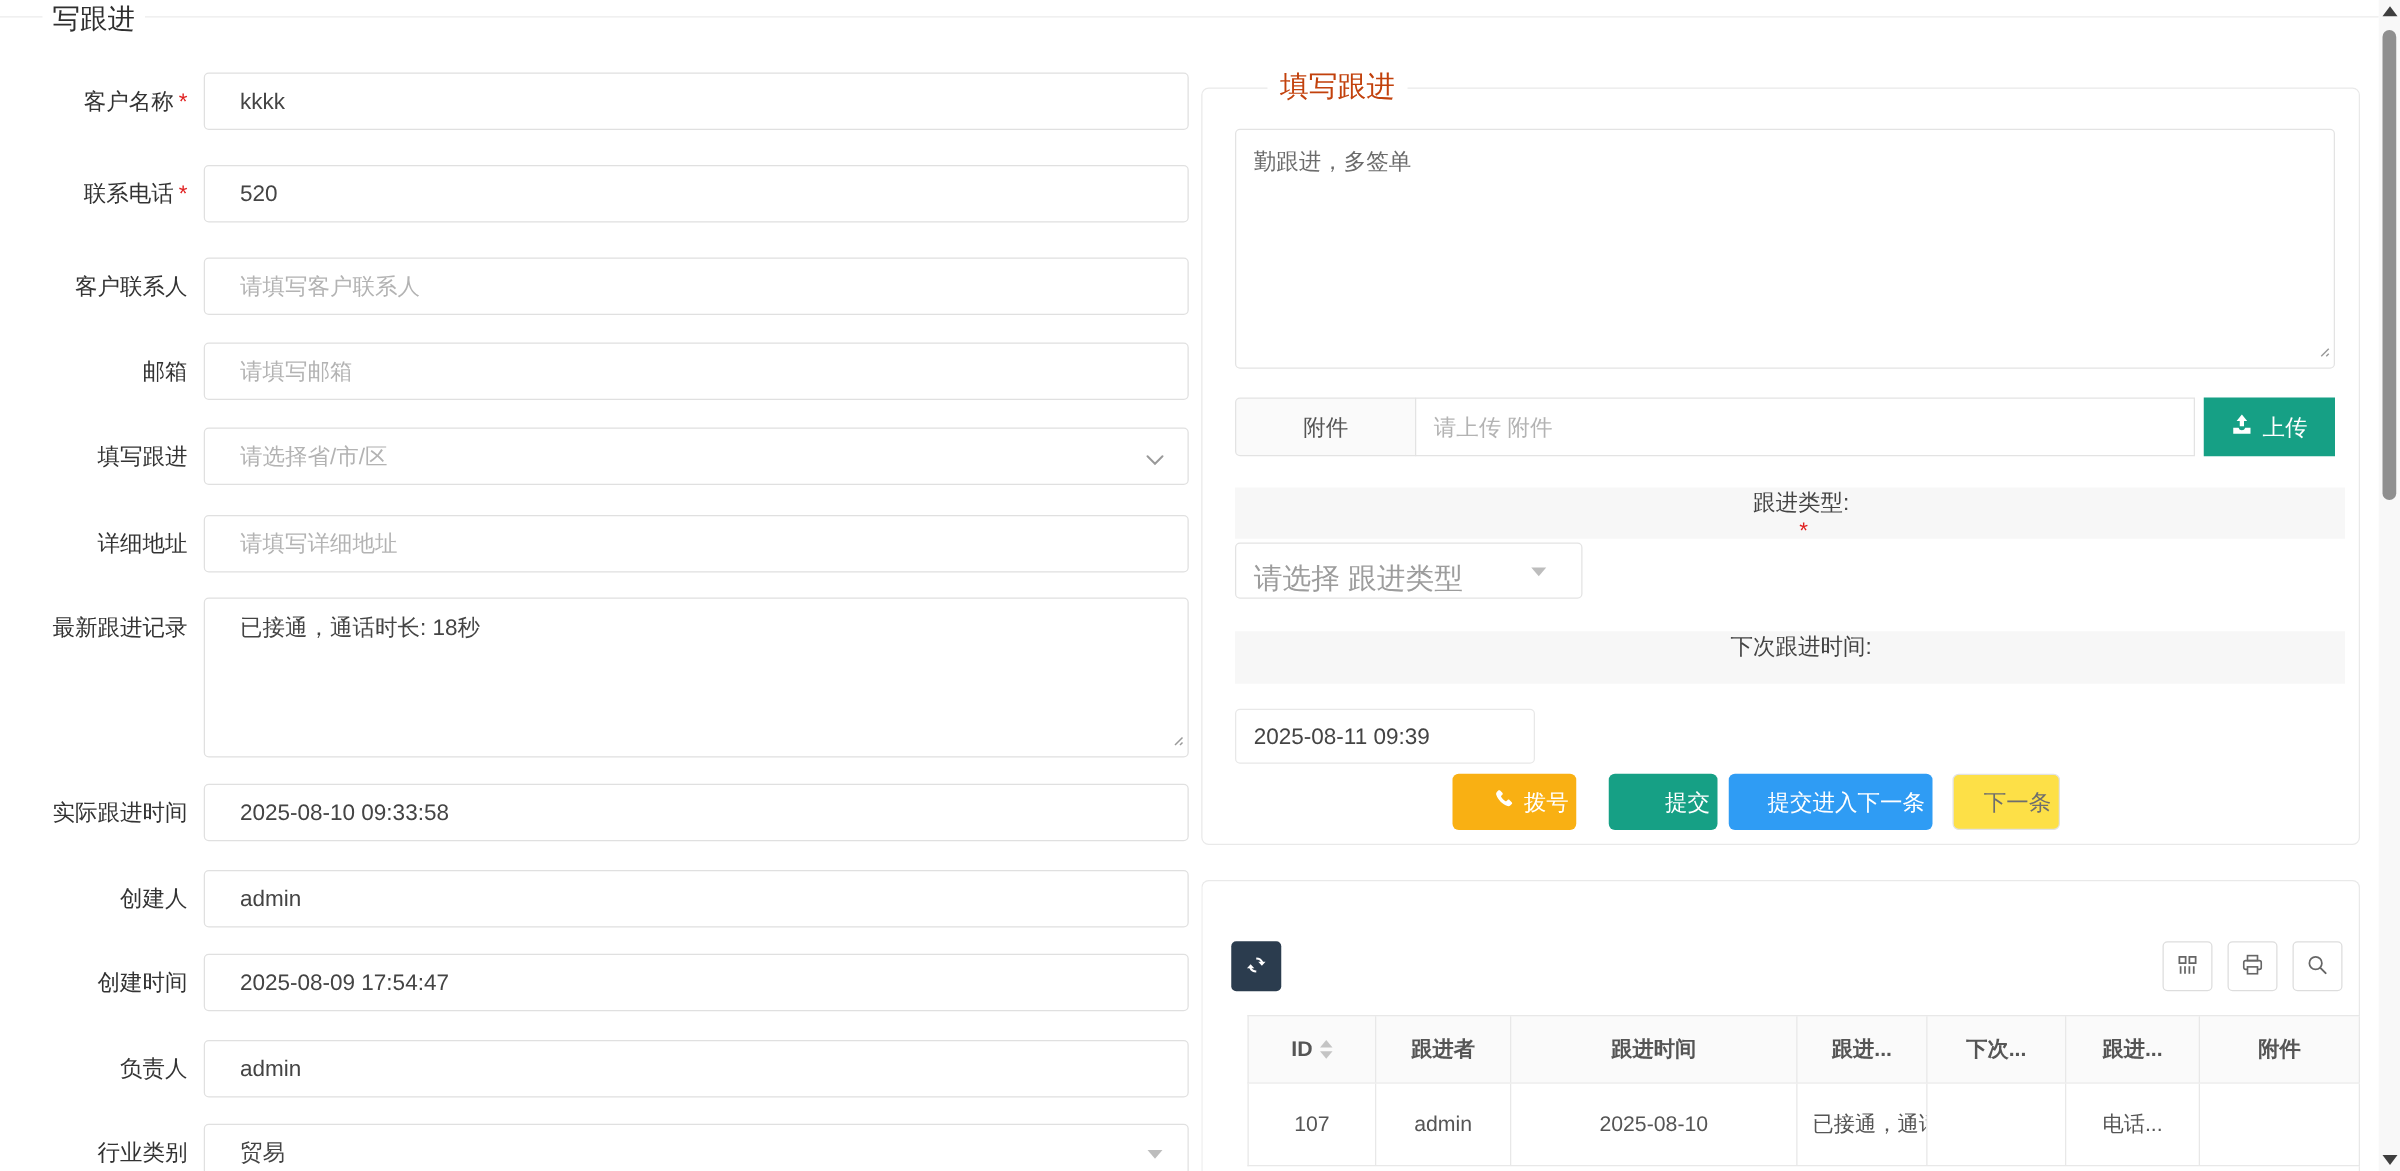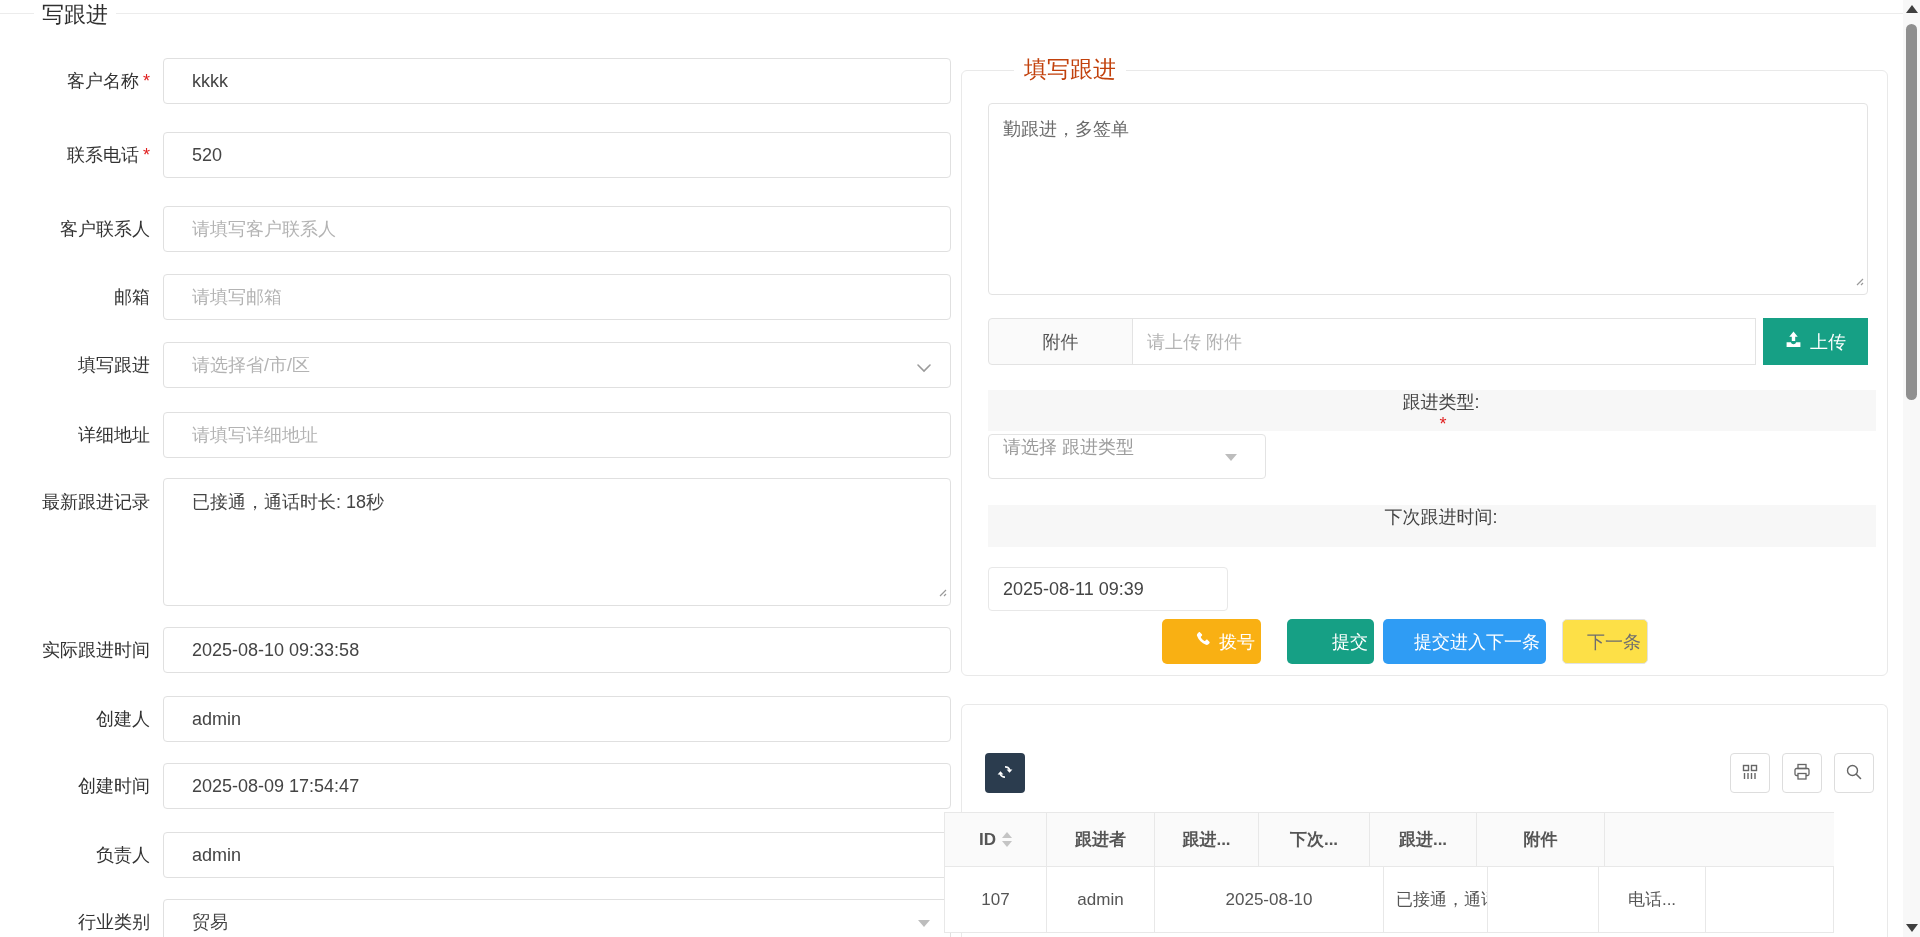--- a/index.html
+++ b/index.html
@@ -26,34 +26,34 @@
   
   .panel1{position:absolute;left:961px;top:70px;width:927px;height:606px;border:1px solid #e9e9e9;border-radius:6px;box-sizing:border-box;}
   .panellegend{position:absolute;left:1014px;top:54px;font-size:23px;color:#c2410c;background:#fff;padding:0 10px;z-index:2;}
   .rtextarea{position:absolute;left:988px;top:103px;width:880px;height:192px;background:#fff;border:1px solid #e3e3e3;border-radius:4px;box-sizing:border-box;padding:13px 14px;font-size:18px;color:#6b6b6b;}
   .attlabel{position:absolute;left:988px;top:318px;width:145px;height:47px;background:#fafafa;border:1px solid #e3e3e3;border-radius:4px 0 0 4px;box-sizing:border-box;display:flex;align-items:center;justify-content:center;font-size:18px;color:#555;}
   .attinput{position:absolute;left:1132px;top:318px;width:624px;height:47px;background:#fff;border:1px solid #e3e3e3;box-sizing:border-box;display:flex;align-items:center;padding:0 14px;font-size:18px;}
   .upbtn{position:absolute;left:1763px;top:318px;width:105px;height:47px;background:#16a085;border:none;border-radius:0;color:#fff;font-size:18px;display:flex;align-items:center;justify-content:center;gap:8px;cursor:pointer;}
   .graybar{position:absolute;left:988px;width:888px;background:#f7f7f7;display:flex;align-items:center;padding-left:18px;box-sizing:border-box;font-size:18px;color:#444;flex-direction:column;}
   .typebar{top:390px;height:41px;}
   .timebar{top:505px;height:42px;}
-  .typeselect{position:absolute;left:988px;top:434px;width:278px;height:45px;background:#fff;border:1px solid #e3e3e3;border-radius:4px;box-sizing:border-box;display:flex;align-items:flex-start;padding:0 14px;font-size:18px;color:#9c9c9c;}
+  .typeselect{position:absolute;left:988px;top:434px;width:278px;height:45px;background:#fff;border:1px solid #e3e3e3;border-radius:4px;box-sizing:border-box;display:flex;align-items:flex-end;padding:0 14px;font-size:23px;color:#9c9c9c;}
   .typeselect .caret{top:19px;right:28px;}
   .dateinput{position:absolute;left:988px;top:551px;width:240px;height:44px;background:#fff;border:1px solid #e8e8e8;border-radius:4px;box-sizing:border-box;display:flex;align-items:center;padding:0 14px;font-size:18px;color:#444;margin-top:16px;}
   .btn{position:absolute;top:619px;height:45px;border:none;border-radius:5px;color:#fff;font-size:18px;display:flex;align-items:center;justify-content:flex-end;gap:8px;cursor:pointer;box-sizing:border-box;}
   .btn-dial{left:1162px;width:99px;background:#f9b013;}
   .btn-submit{left:1287px;width:87px;background:#16a085;}
   .btn-submitnext{left:1383px;width:163px;background:#2f9cf4;}
   .btn-next{left:1562px;width:86px;background:#fde047;border:1px solid #e2e2e2;color:#6e6e6e;}
   
   .panel2{position:absolute;left:961px;top:704px;width:927px;height:256px;border:1px solid #e9e9e9;border-radius:6px 6px 0 0;box-sizing:border-box;border-bottom:none;}
   .refreshbtn{position:absolute;left:985px;top:753px;width:40px;height:40px;background:#2b3c4e;border:none;border-radius:4px;display:flex;align-items:center;justify-content:center;cursor:pointer;}
   .iconbtn{position:absolute;top:753px;width:40px;height:40px;background:#fff;border:1px solid #ddd;border-radius:4px;display:flex;align-items:center;justify-content:center;cursor:pointer;}
   .ib1{left:1730px}.ib2{left:1782px}.ib3{left:1834px}
-  .tbl{position:absolute;left:944px;top:812px;width:890px;}
+  .tbl{position:absolute;left:998px;top:812px;width:890px;}
   .trow{display:flex;}
   .th,.td{box-sizing:border-box;display:flex;align-items:center;justify-content:center;border-right:1px solid #e8e8e8;font-size:17px;color:#555;overflow:hidden;white-space:nowrap;}
   .thead{border-top:1px solid #e8e8e8;border-bottom:1px solid #e8e8e8;border-left:1px solid #e8e8e8;background:#fafafa;height:53px;}
   .th{font-weight:700;gap:6px;}
   .tbody{height:65px;border-bottom:1px solid #e8e8e8;border-left:1px solid #e8e8e8;background:#fff;}
   .c0{width:102px}.c1{width:108px}.c2{width:229px}.c3{width:104px}.c4{width:111px}.c5{width:107px}.c6{width:128px}
   .td.c3{justify-content:flex-start;padding-left:12px;}
   .sorticon{display:inline-flex;flex-direction:column;gap:3px;}
   .sorticon span{width:0;height:0;border-left:5px solid transparent;border-right:5px solid transparent;}
   .sup{border-bottom:6px solid #c4c4c4;}
@@ -255,20 +255,21 @@
 <div class="tbl">
   <div class="trow thead">
     <div class="th c0">
       <span>ID</span>
       <span class="sorticon">
           <span class="sup"></span>
           <span class="sdn"></span>
         </span>
     </div>
     <div class="th c1">跟进者</div>
+    <div class="th c2">跟进时间</div>
     <div class="th c3">跟进...</div>
     <div class="th c4">下次...</div>
     <div class="th c5">跟进...</div>
     <div class="th c6">附件</div>
   </div>
   <div class="trow tbody">
     <div class="td c0">107</div>
     <div class="td c1">admin</div>
     <div class="td c2">2025-08-10</div>
     <div class="td c3">已接通，通话时长: 18秒</div>

